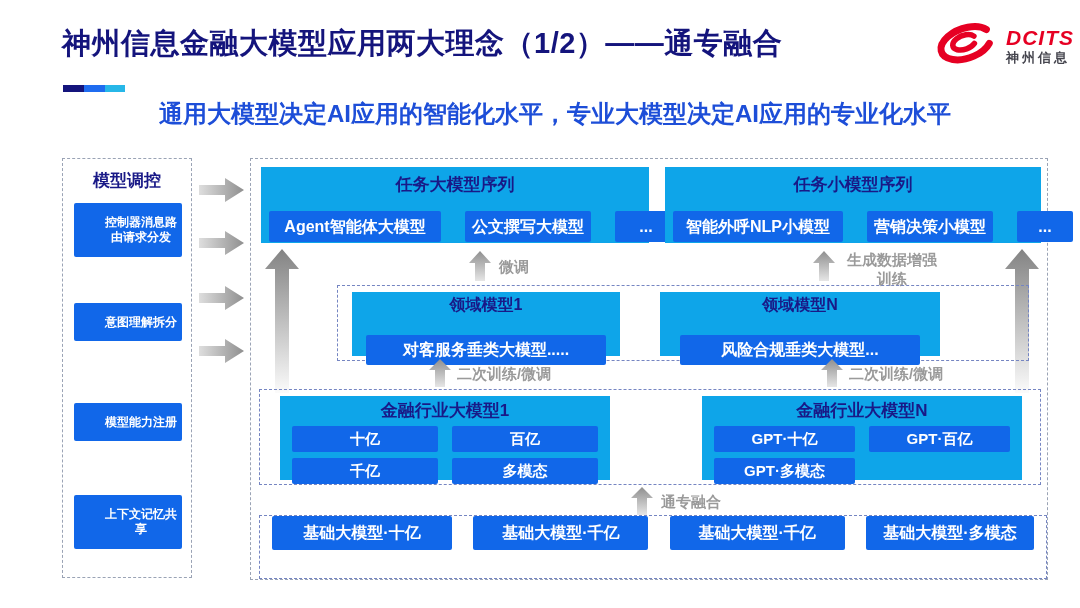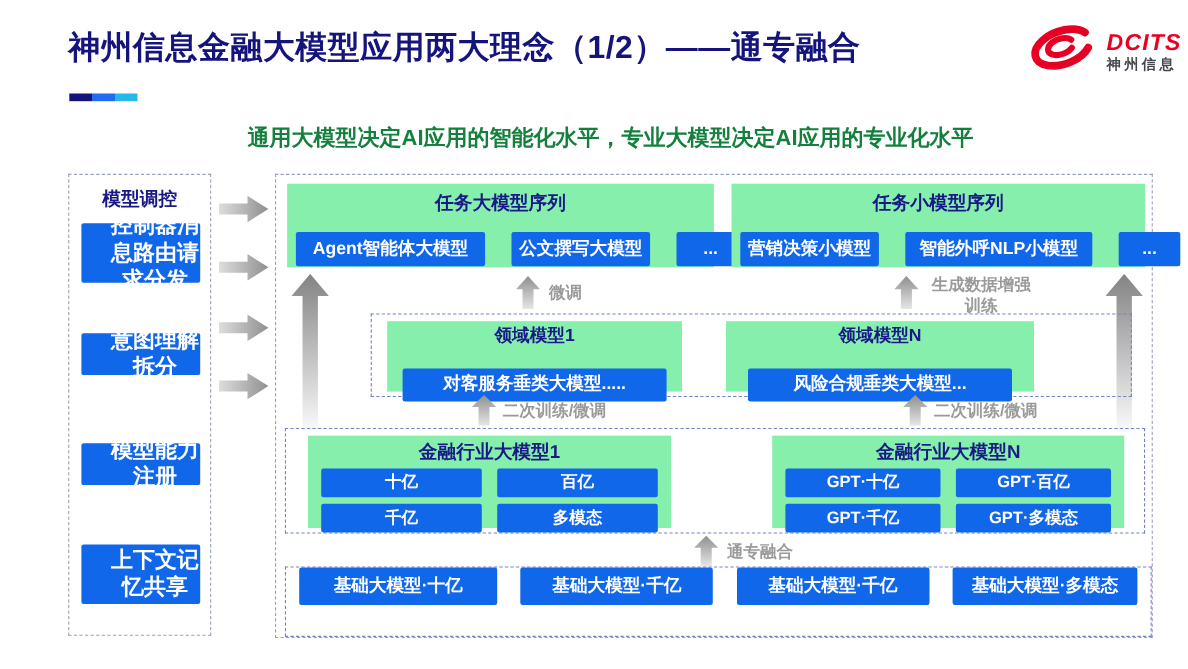--- a/index.html
+++ b/index.html
@@ -10,42 +10,42 @@
   }
   .abs { position:absolute; }
 
   .page-title {
     left:62px; top:24px; font-size:29px; font-weight:bold;
     color:#14147c; letter-spacing:0.5px; white-space:nowrap;
   }
   .title-bar { left:63px; top:85px; width:62px; height:7px;
     background:linear-gradient(90deg,#14147c 0 34%,#1f6cf0 34% 67%,#27b7e8 67% 100%); }
   .subtitle {
-    left:140px; top:112px; width:830px; text-align:center;
-    font-size:20px; font-weight:bold; color:#15803d;
+    left:140px; top:98px; width:830px; text-align:center;
+    font-size:24px; font-weight:bold; color:#1d4ed8;
   }
 
   .logo { left:928px; top:16px; display:flex; align-items:center; gap:6px; }
   .logo-text-col { display:flex; flex-direction:column; line-height:1.1; }
   .logo-name { color:#e60023; font-weight:bold; font-style:italic; font-size:21px; letter-spacing:1px; }
   .logo-sub { color:#45454e; font-weight:bold; font-size:13px; letter-spacing:3px; margin-top:2px; }
 
   .dotted-outer { border:1px dashed #9aa3b5; }
   .dotted-inner { border:1px dashed #7585c2; }
-  .graybox { background:#86efac; }
+  .graybox { background:#0ea5e9; }
 
   .sidebar { left:62px; top:158px; width:130px; height:420px; }
   .panel-hdr { color:#191987; font-weight:bold; text-align:center; }
   .sidebar .panel-hdr { font-size:17px; margin-top:10px; }
   .chip {
     background:#1167e9; color:#ffffff; border-radius:2px;
     display:flex; align-items:center; justify-content:center;
     text-align:center; font-weight:600; line-height:1.25;
   }
-  .side-chip { left:11px; width:108px; font-size:20px;padding-left:26px; }
+  .side-chip { left:11px; width:108px; font-size:12px;padding-left:26px; }
 
   .main { left:250px; top:158px; width:798px; height:422px; }
 
   .taskbox { top:8px; height:76px; }
   .taskbox .panel-hdr { font-size:17px; padding-top:6px; }
   .task-row { position:absolute; left:8px; top:44px; display:flex; gap:24px; }
   .task-row .chip { height:31px; font-size:16px; }
 
   .glabel { color:#9a9a9a; font-weight:bold; font-size:15px; line-height:1.25; }
 
@@ -132,22 +132,22 @@
     <div class="panel-hdr">任务大模型序列</div>
     <div class="task-row">
       <div class="chip" style="width:172px;">Agent智能体大模型</div>
       <div class="chip" style="width:126px;">公文撰写大模型</div>
       <div class="chip" style="width:62px;">...</div>
     </div>
   </div>
   <div class="abs graybox taskbox" style="left:414px;width:376px;">
     <div class="panel-hdr">任务小模型序列</div>
     <div class="task-row">
+      <div class="chip" style="width:170px;">智能外呼NLP小模型</div>
       <div class="chip" style="width:126px;">营销决策小模型</div>
-      <div class="chip" style="width:170px;">智能外呼NLP小模型</div>
       <div class="chip" style="width:56px;">...</div>
     </div>
   </div>
 
   <span class="abs" style="left:14px;top:90px;">
     <svg width="34" height="144">
         <polygon points="17,0 34,20 24,20 24,144 10,144 10,20 0,20" fill="url(#gT)"></polygon>
       </svg></span>
   <span class="abs" style="left:754px;top:90px;">
     <svg width="34" height="144">
@@ -196,21 +196,20 @@
         <div class="chip">百亿</div>
         <div class="chip">千亿</div>
         <div class="chip">多模态</div>
       </div>
     </div>
     <div class="abs graybox indbox" style="left:442px;width:320px;">
       <div class="panel-hdr">金融行业大模型N</div>
       <div class="ind-grid">
         <div class="chip">GPT·十亿</div>
         <div class="chip">GPT·百亿</div>
-        <div class="chip">GPT·千亿</div>
         <div class="chip">GPT·多模态</div>
       </div>
     </div>
   </div>
 
   <span class="abs" style="left:380px;top:328px;">
     <svg width="22" height="28">
         <polygon points="11,0 22,11 16,11 16,28 6,28 6,11 0,11" fill="url(#gU)"></polygon>
       </svg></span>
   <div class="abs glabel" style="left:410px;top:334px;">通专融合</div>

